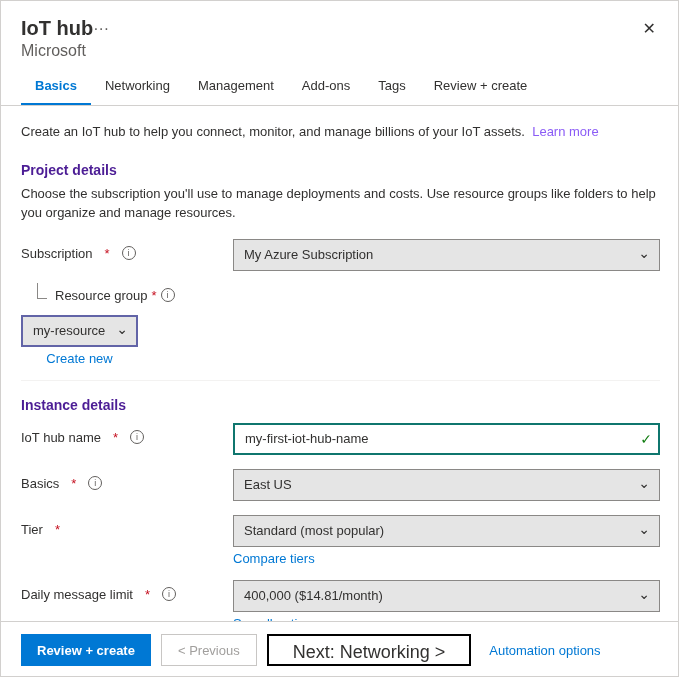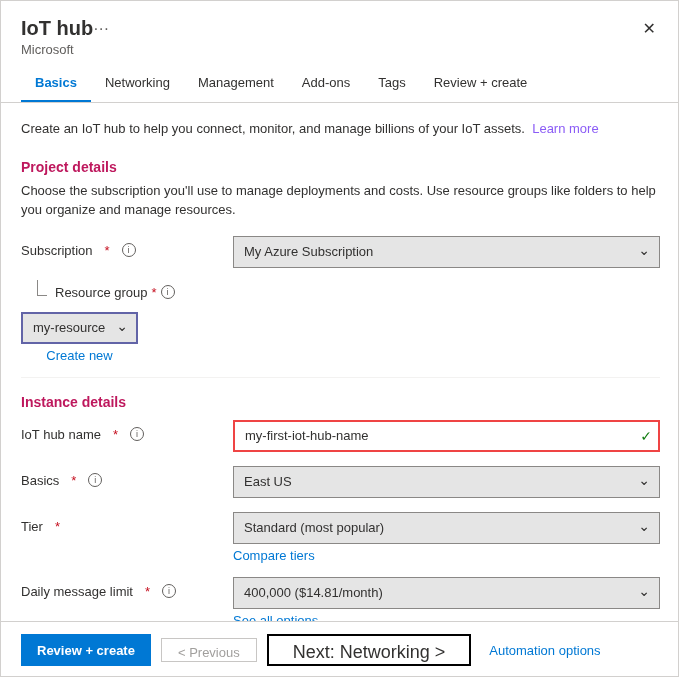--- a/index.html
+++ b/index.html
@@ -38,21 +38,21 @@
       font-size: 20px;
       font-weight: 600;
       color: #323130;
     }
     .title-ellipsis {
       color: #605e5c;
       font-size: 16px;
       cursor: pointer;
     }
     .subtitle-text {
-      font-size: 13px;
+      font-size: 16px;
       color: #605e5c;
       margin-top: 2px;
     }
     .close-btn {
       background: none;
       border: none;
       font-size: 16px;
       cursor: pointer;
       color: #323130;
       padding: 4px;
@@ -90,21 +90,21 @@
       line-height: 1.5;
     }
     .description-text a, .learn-more {
       color: #8b5cf6;
       text-decoration: none;
       cursor: pointer;
     }
     .section-title {
       font-size: 14px;
       font-weight: 700;
-      color: #be185d;
+      color: #4c1d95;
       margin-bottom: 6px;
     }
     .section-desc {
       font-size: 13px;
       color: #323130;
       margin-bottom: 16px;
       line-height: 1.5;
     }
     .form-row {
       display: flex;
@@ -174,21 +174,21 @@
       padding: 6px 30px 6px 10px;
       border: 1px solid #0078d4;
       background: #fff;
       font-size: 13px;
       color: #323130;
       height: 32px;
       outline: none;
       border-width: 2px;
     }
     .input-valid {
-      border: 2px solid #ef4444;
+      border: 2px solid #0f766e;
       padding-right: 22px;
     }
     .input-wrapper {
       position: relative;
     }
     .input-wrapper .valid-icon {
       position: absolute;
       right: 8px;
       top: 50%;
       transform: translateY(-50%);
@@ -232,21 +232,21 @@
       height: 32px;
       min-width: 110px;
     }
     .btn-secondary {
       background: #fff;
       color: #323130;
       border: 1px solid #8a8886;
       padding: 6px 16px;
       font-size: 13px;
       cursor: pointer;
-      height: 24px;
+      height: 32px;
       min-width: 90px;
     }
     .btn-secondary:disabled, .btn-secondary[disabled] {
       color: #a19f9d;
       border-color: #c8c6c4;
       cursor: default;
     }
     .btn-outline {
       background: #fff;
       color: #323130;

